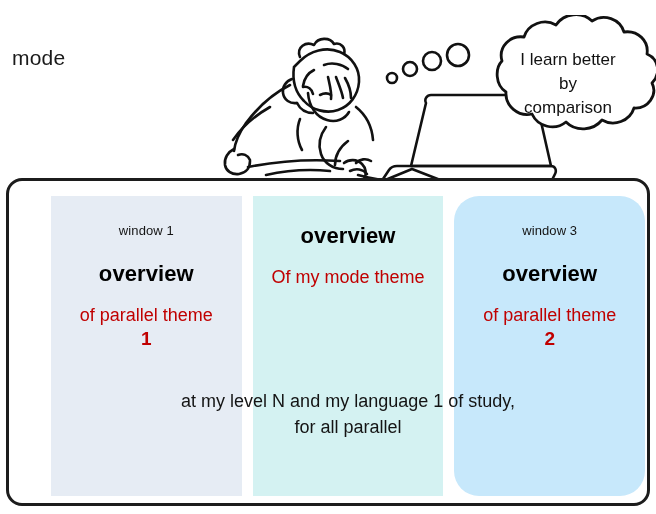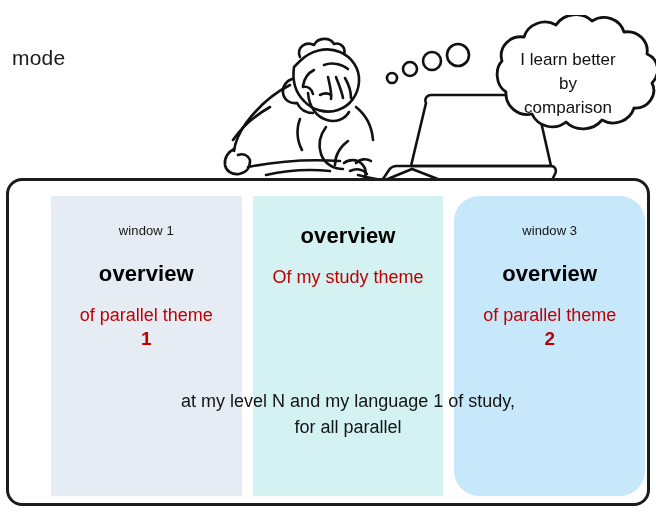--- a/index.html
+++ b/index.html
@@ -226,21 +226,21 @@
       <div class="panel-heading">overview</div>
       <div class="panel-sub">
         <span>of parallel theme</span>
         <span class="emph">1</span>
       </div>
     </div>
 
     <div class="panel" style="background:#d4f2f2;">
       <div class="panel-heading">overview</div>
       <div class="panel-sub">
-        <span>Of my study theme</span>
+        <span>Of my mode theme</span>
         <span class="emph"></span>
       </div>
     </div>
 
     <div class="panel" style="background:#c7e8fb;border-radius:25px;">
       <div class="panel-title">window 3</div>
       <div class="panel-heading">overview</div>
       <div class="panel-sub">
         <span>of parallel theme</span>
         <span class="emph">2</span>

